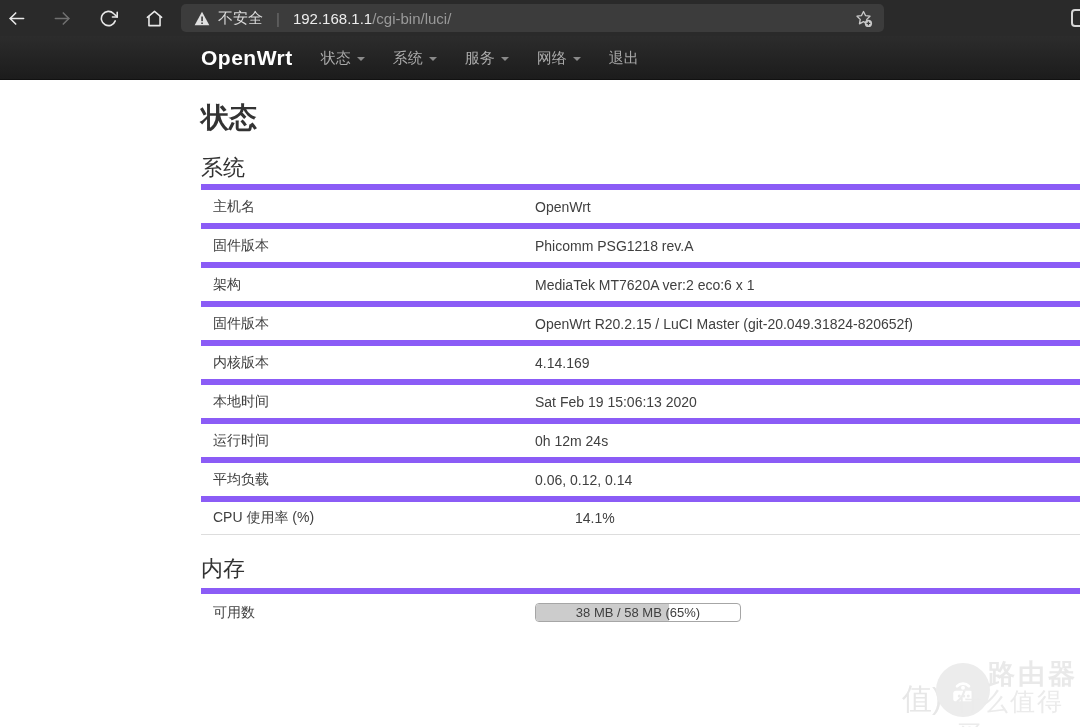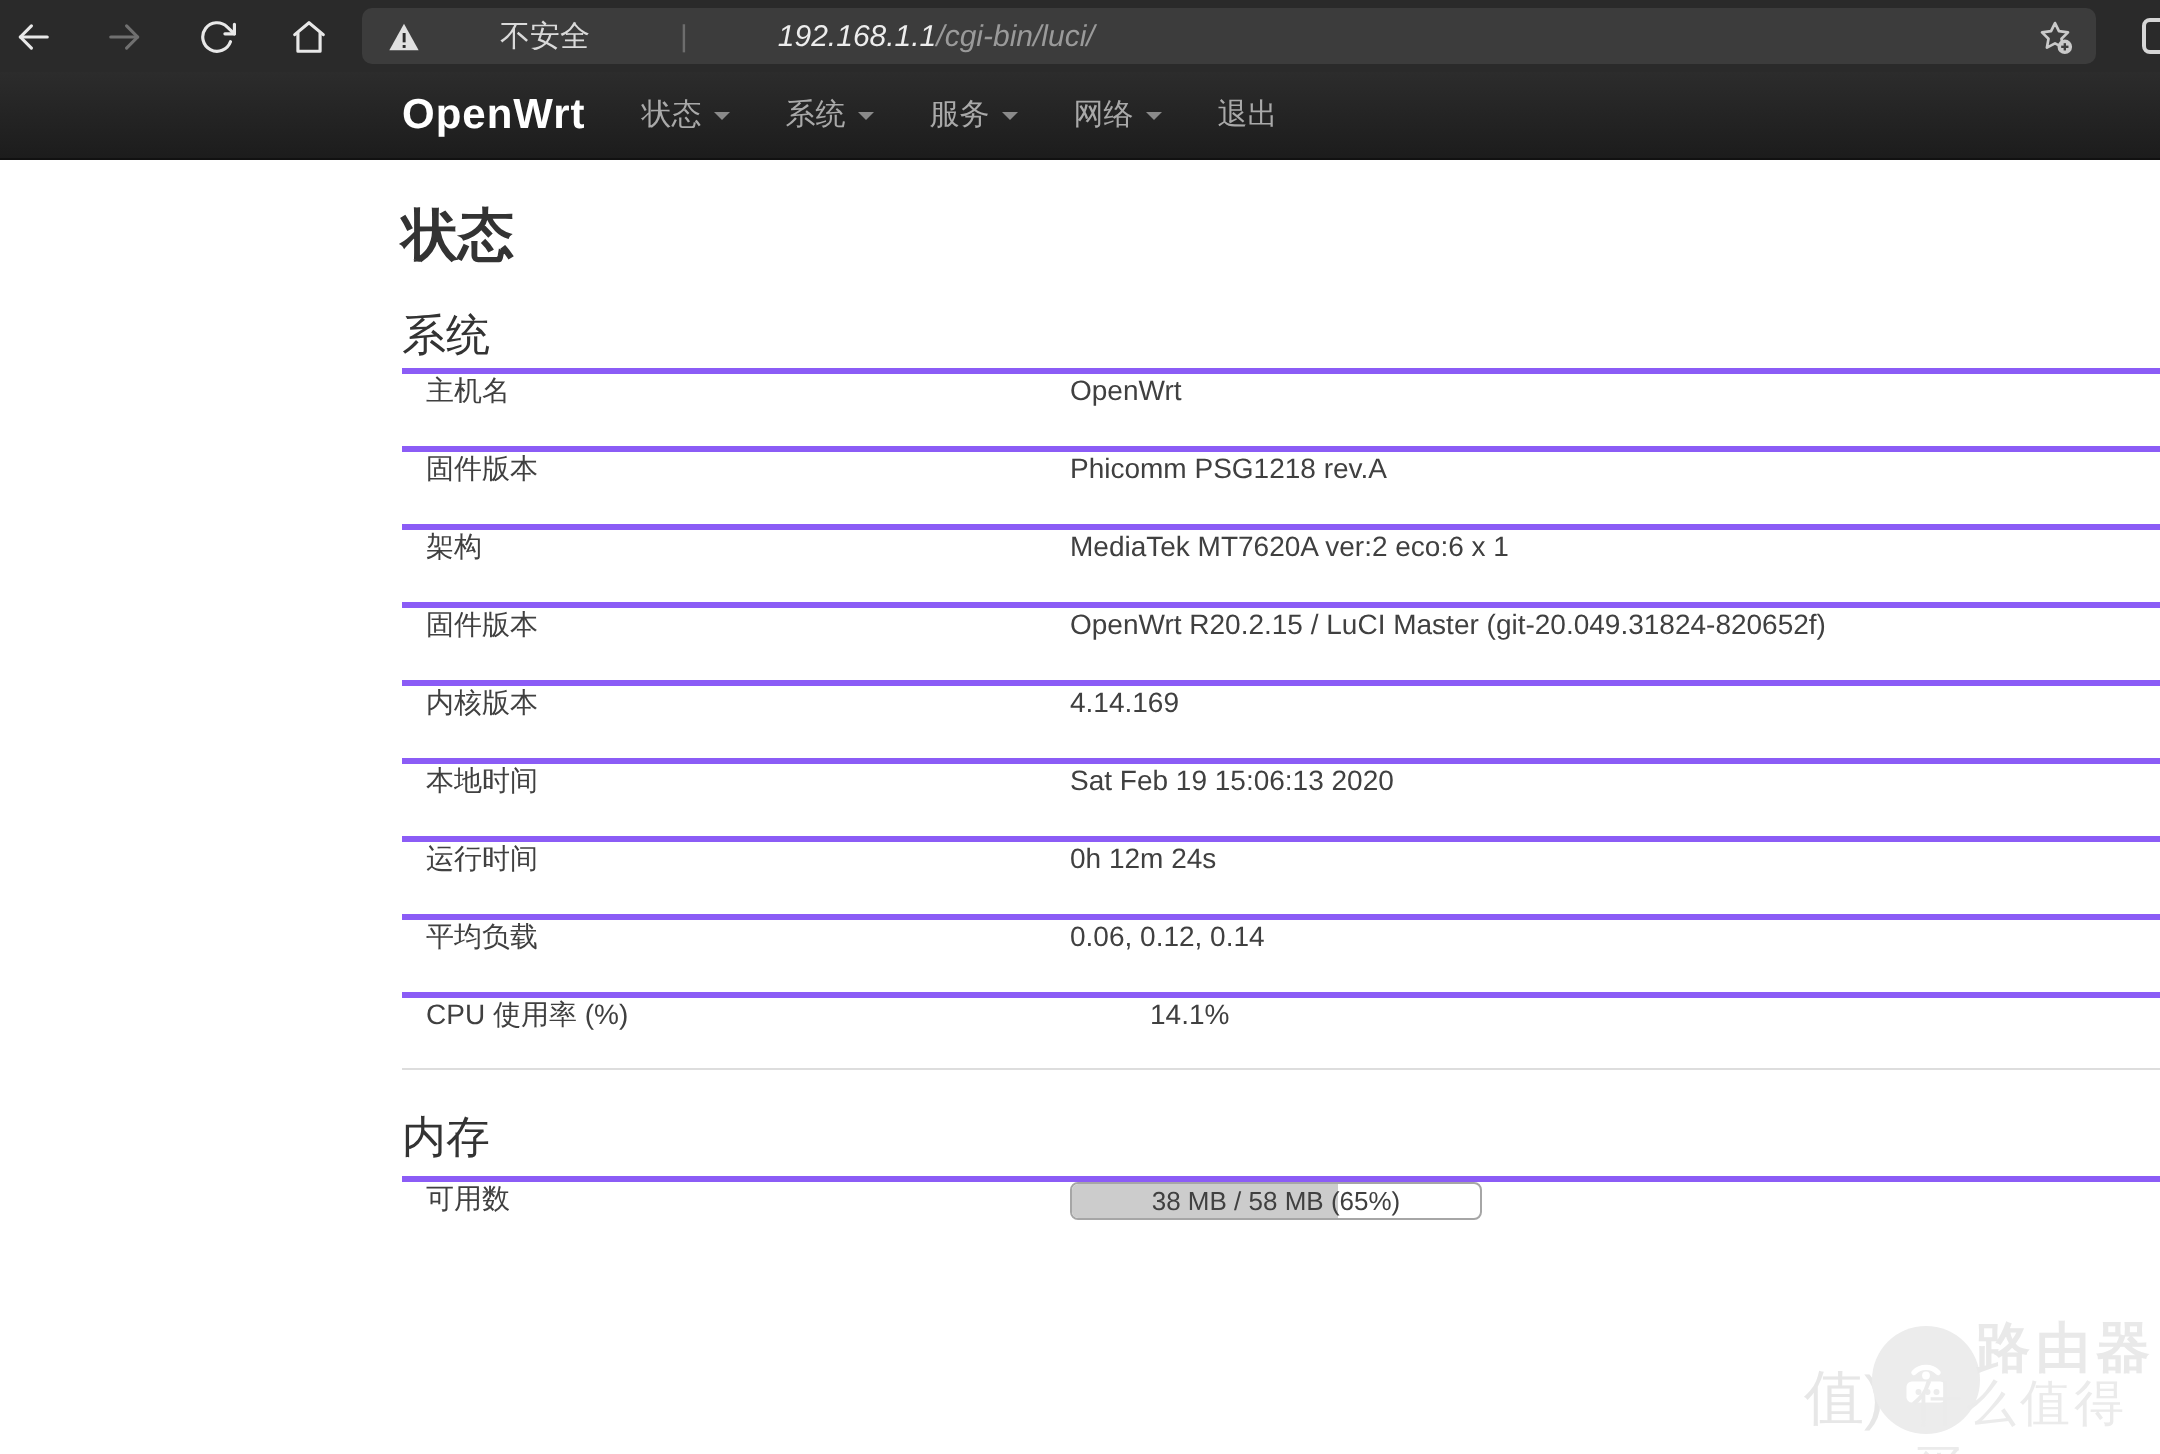--- a/index.html
+++ b/index.html
@@ -10,27 +10,27 @@
   .browser-bar { position:relative; height:36px; background:#2a2a2a;
     display:flex; align-items:center; }
   .icon-btn { width:22px; height:22px; display:flex; align-items:center;
     justify-content:center; flex:0 0 auto; }
   .icon-btn svg { width:19px; height:19px; }
   .btn-back    { margin-left:5px; }
   .btn-forward { margin-left:24px; }
   .btn-reload  { margin-left:24px; }
   .btn-home    { margin-left:24px; }
 
-  .address-bar { position:absolute; left:181px; top:4px; width:867px; height:28px;
+  .address-bar { position:absolute; left:181px; top:4px; width:703px; height:28px;
     background:#3c3c3c; border-radius:5px; display:flex; align-items:center;
-    padding:0 10px 0 13px;gap:32px; }
+    padding:0 10px 0 13px; }
   .warn-icon svg { width:16px; height:15px; display:block; }
   .sec-label { color:#dadada; font-size:15px; margin-left:8px; }
   .addr-divider { color:#6d6d6d; font-size:15px; margin:0 13px; }
-  .url { font-size:15px; color:#ededed; white-space:nowrap;font-style:italic; }
+  .url { font-size:15px; color:#ededed; white-space:nowrap; }
   .url .path { color:#9a9a9a; }
   .star-btn { margin-left:auto; width:22px; height:22px; display:flex;
     align-items:center; justify-content:center; }
   .star-btn svg { width:19px; height:19px; }
   .edge-partial { position:absolute; right:-9px; top:9px; width:18px; height:18px;
     border:2px solid #d6d6d6; border-radius:4px; background:transparent; }
 
   
   .openwrt-nav { height:44px; background:linear-gradient(#2c2c2c,#1c1c1c);
     display:flex; align-items:center; border-bottom:1px solid #111; }
@@ -44,22 +44,22 @@
     border-top:4px solid #8a8a8a; vertical-align:2px; }
 
   
   .content { margin-left:201px; }
   .page-title { font-size:28px; line-height:33px; font-weight:700; color:#333;
     margin-top:21px; }
   .section-heading { font-size:22px; line-height:26px; font-weight:400; color:#333;
     margin:21px 0 3px 0; }
   .section-heading.mem { margin-top:21px; margin-bottom:6px; }
 
-  .info-table .row { display:flex; height:39px;
-    border-top:3px solid #8b5cf6; font-size:14px; color:#404040; }
+  .info-table .row { display:flex; align-items:center; height:39px;
+    border-top:6px solid #8b5cf6; font-size:14px; color:#404040; }
   .info-table.closed .row:last-child { border-bottom:1px solid #ddd;gap:40px; }
   .cell-label { width:334px; padding-left:12px; flex:0 0 auto; }
   .cell-value { flex:1 1 auto; }
   .mem-table .row { height:43px; }
 
   .progress { position:relative; width:206px; height:19px; background:#fff;
     border:1px solid #a6a6a6; border-radius:4px; overflow:hidden; }
   .progress .fill { position:absolute; left:0; top:0; bottom:0; background:#ccc; }
   .progress .bar-text { position:relative; text-align:center; font-size:13px;
     line-height:17px; color:#404040; }

